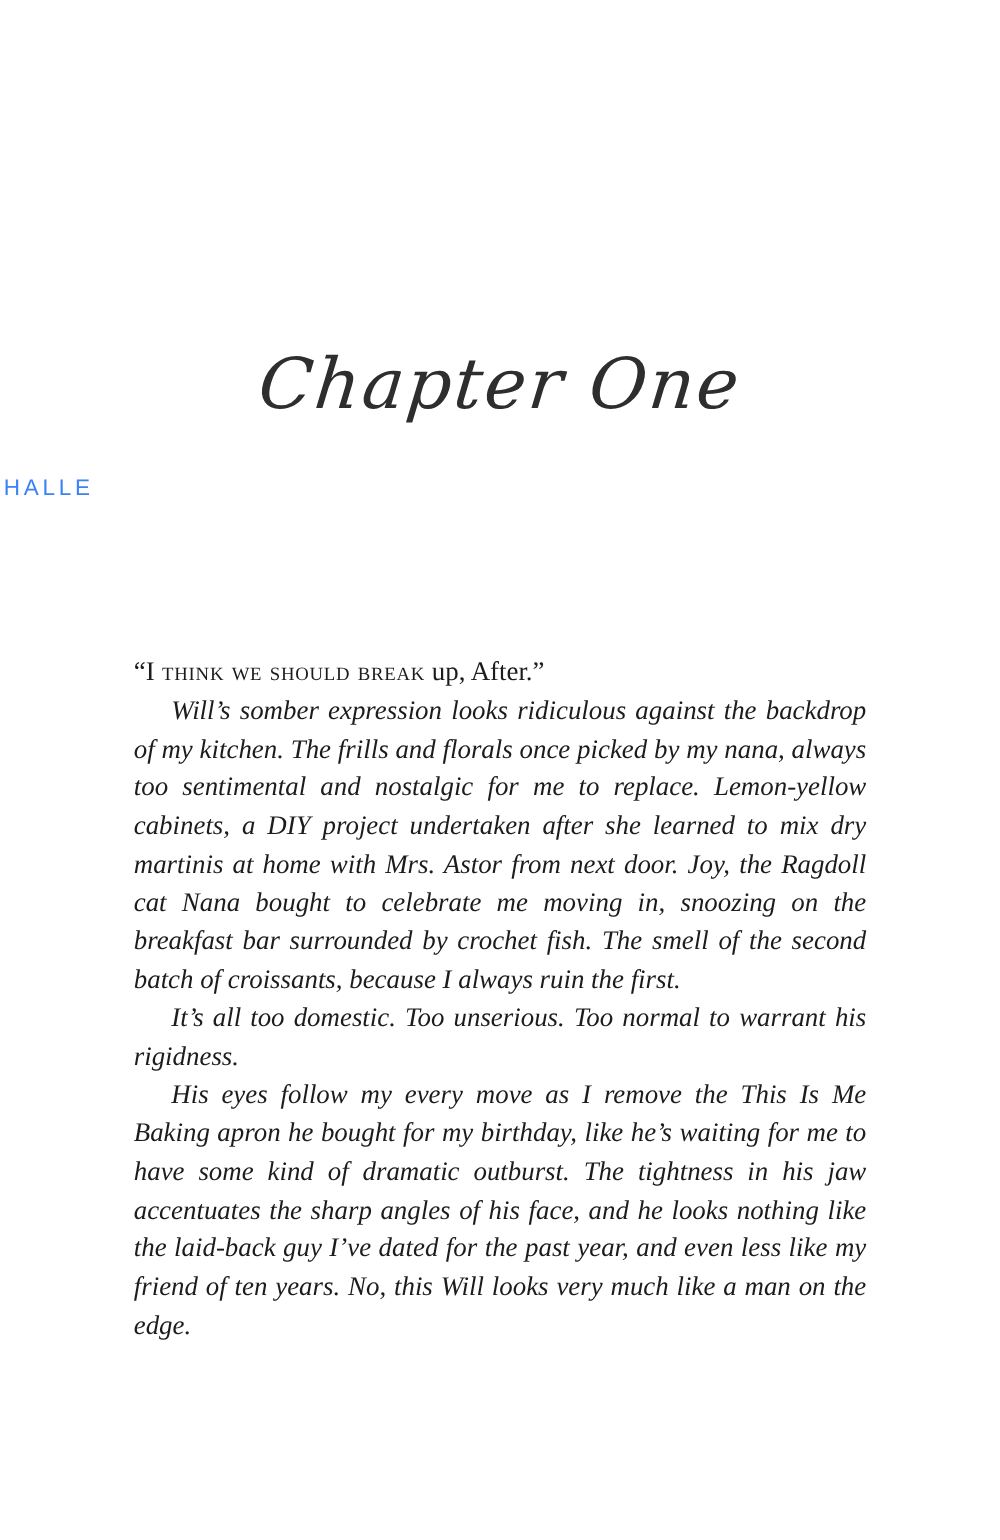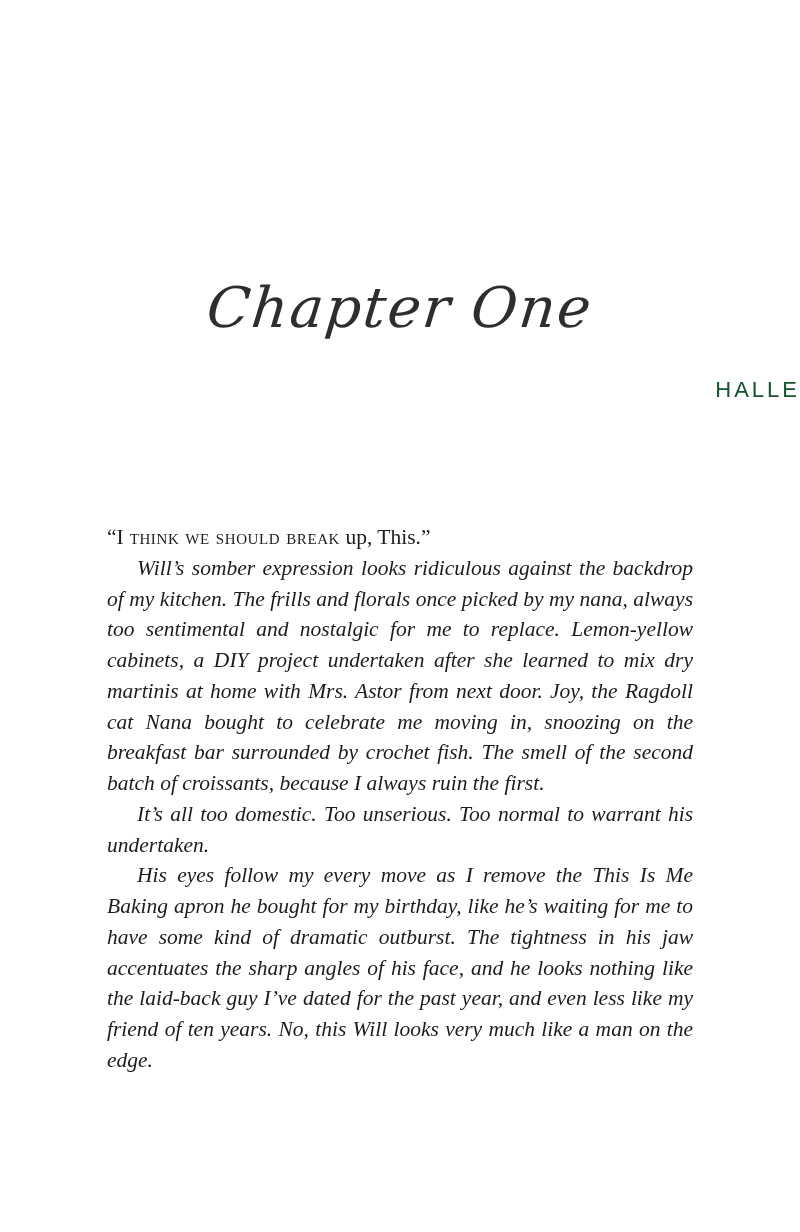--- a/index.html
+++ b/index.html
@@ -27,28 +27,28 @@
     line-height: 100px;
     letter-spacing: 2px;
     color: #2e2e2e;
     transform: skewX(-6deg);
   }
   .chapter-subheading {
     position: absolute;
     top: 374px;
     left: 0;
     width: 100%;
-    text-align: right;
+    text-align: left;
     font-family: "Liberation Sans", sans-serif;
     font-weight: normal;
-    font-size: 22px;
+    font-size: 18px;
     line-height: 32px;
     letter-spacing: 3px;
     text-indent: 3px;
-    color: #14532d;
+    color: #3b82f6;
   }
   .body-text {
     position: absolute;
     top: 522px;
     left: 107px;
     width: 586px;
     font-family: "Liberation Serif", "DejaVu Serif", serif;
     font-size: 21.5px;
     line-height: 30.75px;
     text-align: justify;
@@ -75,24 +75,24 @@
 <body>
 
 <div class="page">
 
   <div class="chapter-heading">Chapter One</div>
 
   <div class="chapter-subheading">HALLE</div>
 
   <div class="body-text">
 
-    <p class="para"><span>“I</span><span class="smallcaps"> think we should break</span><span> up, This.”</span></p>
+    <p class="para"><span>“I</span><span class="smallcaps"> think we should break</span><span> up, After.”</span></p>
 
     <p class="para indent">Will’s somber expression looks ridiculous against the backdrop of my kitchen. The frills and florals once picked by my nana, always too sentimental and nostalgic for me to replace. Lemon-yellow cabinets, a DIY project undertaken after she learned to mix dry martinis at home with Mrs. Astor from next door. Joy, the Ragdoll cat Nana bought to celebrate me moving in, snoozing on the breakfast bar surrounded by crochet fish. The smell of the second batch of croissants, because I always ruin the first.</p>
 
-    <p class="para indent">It’s all too domestic. Too unserious. Too normal to warrant his undertaken.</p>
+    <p class="para indent">It’s all too domestic. Too unserious. Too normal to warrant his rigidness.</p>
 
     <p class="para indent">His eyes follow my every move as I remove the This Is Me Baking apron he bought for my birthday, like he’s waiting for me to have some kind of dramatic outburst. The tightness in his jaw accentuates the sharp angles of his face, and he looks nothing like the laid-back guy I’ve dated for the past year, and even less like my friend of ten years. No, this Will looks very much like a man on the edge.</p>
 
 
   </div>
 
 </div>
 
 </body></html>

